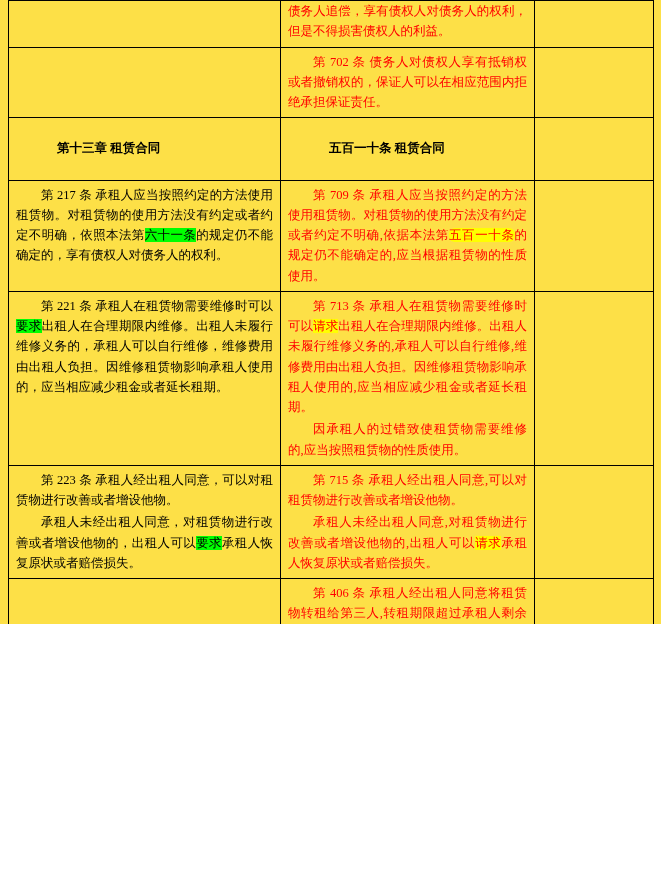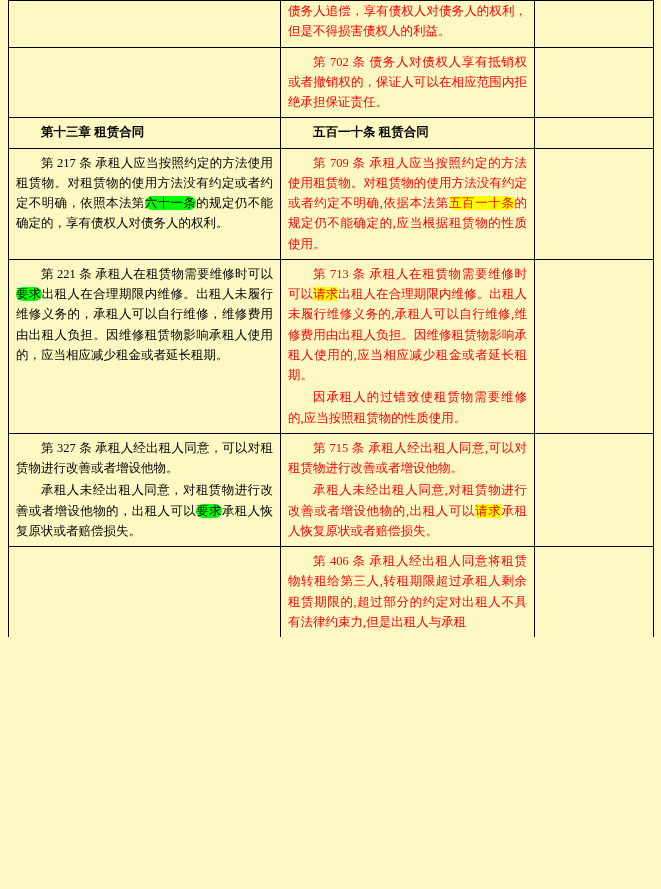--- a/index.html
+++ b/index.html
@@ -5,23 +5,23 @@
   html, body {
     margin: 0;
     padding: 0;
     background: #ffffff;
   }
   body {
     font-family: "Liberation Serif", "DejaVu Serif", serif;
   }
   .page {
     width: 661px;
-    height: 889px;
+    height: 624px;
     position: relative;
-    background: #fef9c3;
+    background: #fde047;
     overflow: hidden;
     box-sizing: border-box;
   }
   table.doc-table {
     border-collapse: collapse;
     table-layout: fixed;
     width: 645px;
     margin-left: 8px;
     margin-top: 0px;
   }
@@ -47,25 +47,24 @@
   }
   .p.noindent {
     text-indent: 0;
   }
   .red {
     color: #ff0000;
   }
   .chapter {
     text-indent: 2em;
     font-weight: bold;
-    margin: 0;
+    margin: 16px;
   }
   .hl-green {
     background: #00ff00;
-    border-radius: 7px;
   }
   .hl-yellow {
     background: #ffff00;
   }
   
   tr.first-row td {
     padding-top: 0;
   }
   tr.last-row td {
     border-bottom: none;
@@ -127,21 +126,21 @@
         </td>
         <td>
           <p class="p red"><span>第 713 条 承租人在租赁物需要维修时可以</span><span class="hl-yellow" style="color: rgb(255, 0, 0);">请求</span><span>出租人在合理期限内维修。出租人未履行维修义务的,承租人可以自行维修,维修费用由出租人负担。因维修租赁物影响承租人使用的,应当相应减少租金或者延长租期。</span></p>
           <p class="p red">因承租人的过错致使租赁物需要维修的,应当按照租赁物的性质使用。</p>
         </td>
         <td></td>
       </tr>
 
       <tr>
         <td>
-          <p class="p"><span>第 327 条 承租人经出租人同意，可以对租赁物进行改善或者增设他物。</span></p>
+          <p class="p"><span>第 223 条 承租人经出租人同意，可以对租赁物进行改善或者增设他物。</span></p>
           <p class="p"><span>承租人未经出租人同意，对租赁物进行改善或者增设他物的，出租人可以</span><span class="hl-green">要求</span><span>承租人恢复原状或者赔偿损失。</span></p>
         </td>
         <td>
           <p class="p red"><span>第 715 条 承租人经出租人同意,可以对租赁物进行改善或者增设他物。</span></p>
           <p class="p red"><span>承租人未经出租人同意,对租赁物进行改善或者增设他物的,出租人可以</span><span class="hl-yellow" style="color: rgb(255, 0, 0);">请求</span><span>承租人恢复原状或者赔偿损失。</span></p>
         </td>
         <td></td>
       </tr>
 
       <tr class="last-row">

